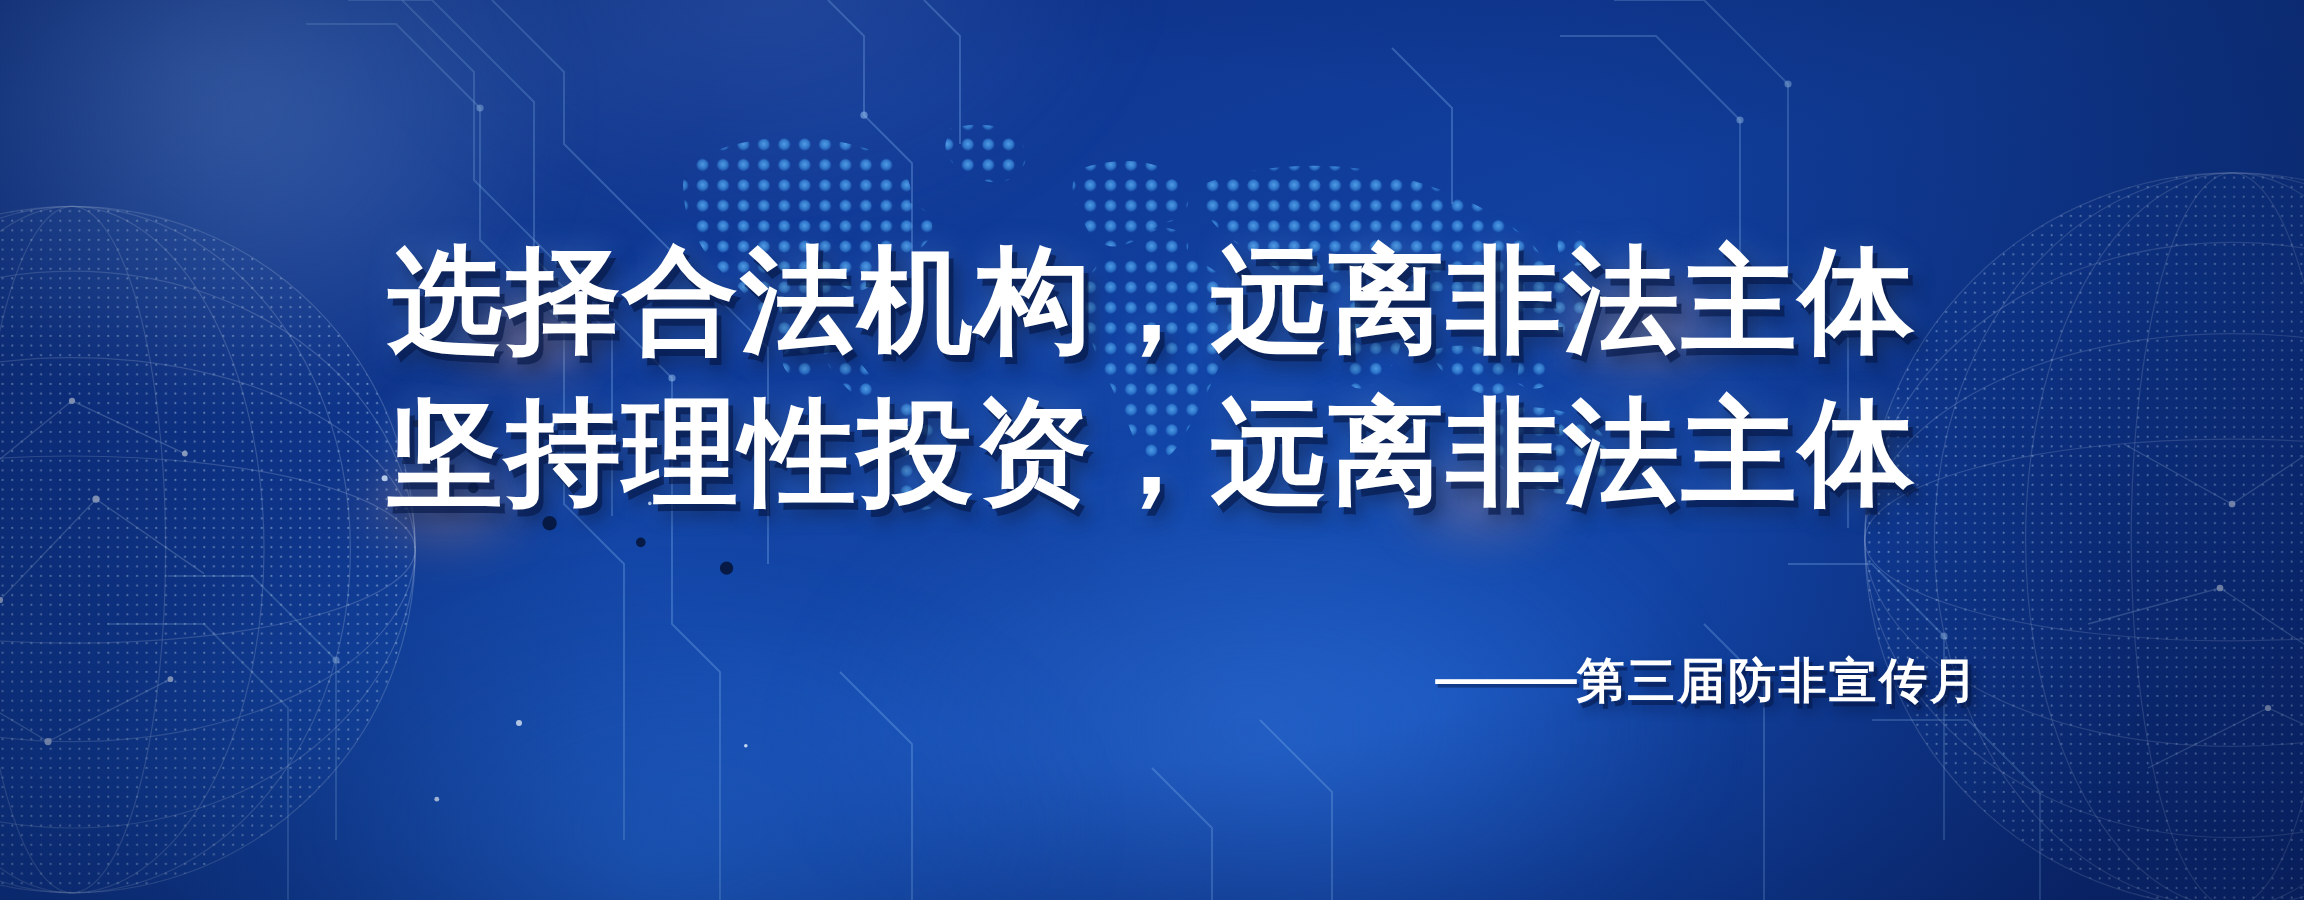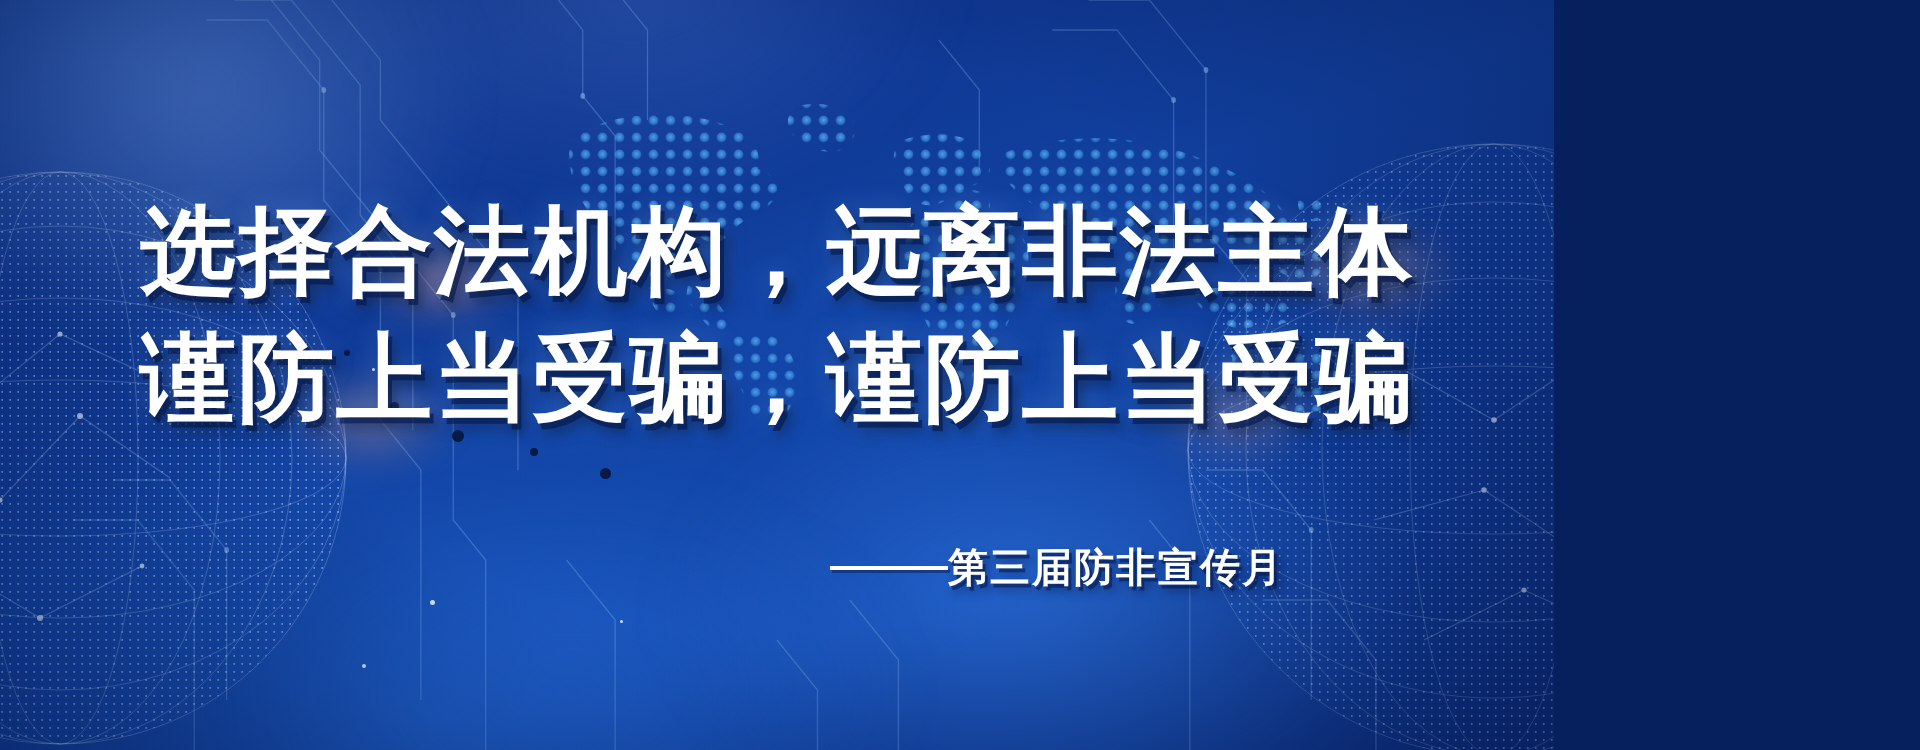--- a/index.html
+++ b/index.html
@@ -3,21 +3,21 @@
 <meta charset="utf-8">
 <title>Banner</title>
 <style>
   html, body {
     margin: 0;
     padding: 0;
     background: #06205e;
   }
   .banner {
     position: relative;
-    width: 1554px;
+    width: 1920px;
     height: 750px;
     overflow: hidden;
     font-family: "Liberation Sans", "DejaVu Sans", sans-serif;
     background:
       radial-gradient(ellipse 780px 560px at 28% 96%, rgba(34,110,220,0.55) 0%, rgba(34,110,220,0.0) 62%),
       radial-gradient(ellipse 900px 620px at 62% 78%, rgba(26,96,210,0.60) 0%, rgba(26,96,210,0.0) 66%),
       radial-gradient(ellipse 620px 420px at 8% 8%, rgba(60,120,215,0.40) 0%, rgba(60,120,215,0.0) 70%),
       linear-gradient(160deg, #123a96 0%, #0f3690 22%, #11409f 45%, #0d3389 72%, #0b2a78 100%);
   }
 
@@ -349,21 +349,21 @@
   <div class="speck dark" style="left:390px;  top:402px; width:9px;  height:9px;"></div>
   <div class="speck dark" style="left:452px;  top:430px; width:12px; height:12px;"></div>
   <div class="speck dark" style="left:530px;  top:448px; width:8px;  height:8px;"></div>
   <div class="speck dark" style="left:600px;  top:468px; width:11px; height:11px;"></div>
   <div class="speck dark" style="left:344px;  top:350px; width:6px;  height:6px;"></div>
 
   <div class="vignette"></div>
 
   <div class="headline">
     <span class="hl-line">选择合法机构，远离非法主体</span>
-    <span class="hl-line">谨防上当受骗，谨防上当受骗</span>
+    <span class="hl-line">坚持理性投资，远离非法主体</span>
   </div>
 
   <div class="subtitle">
     <span class="sub-rule"></span>
     <span class="sub-text">第三届防非宣传月</span>
   </div>
 
 </div>
 
 </body></html>

